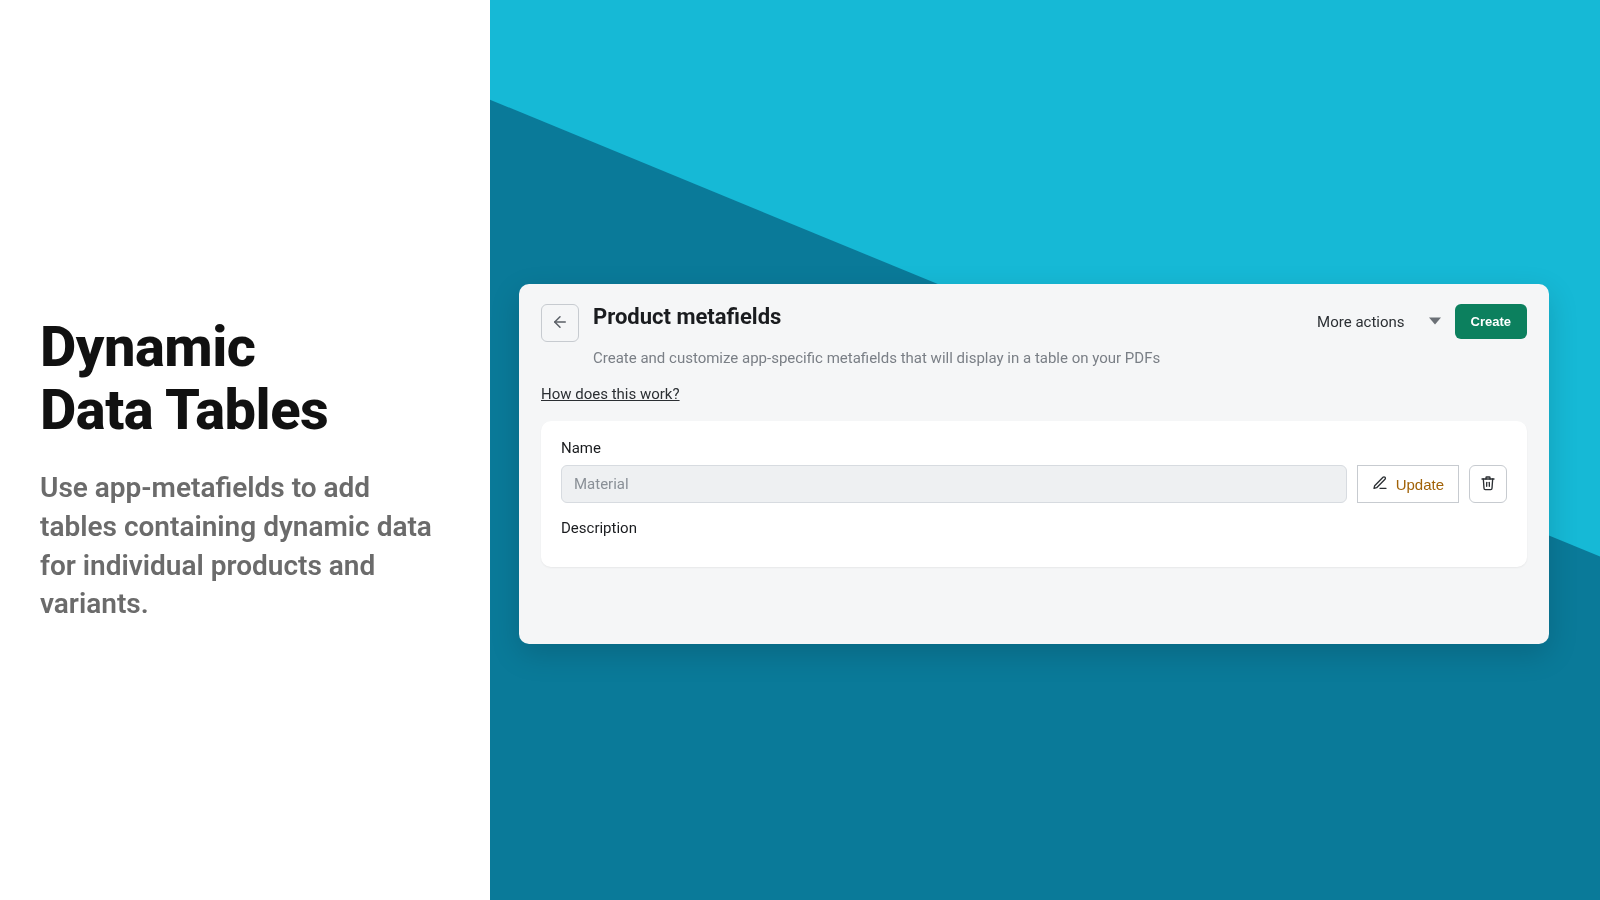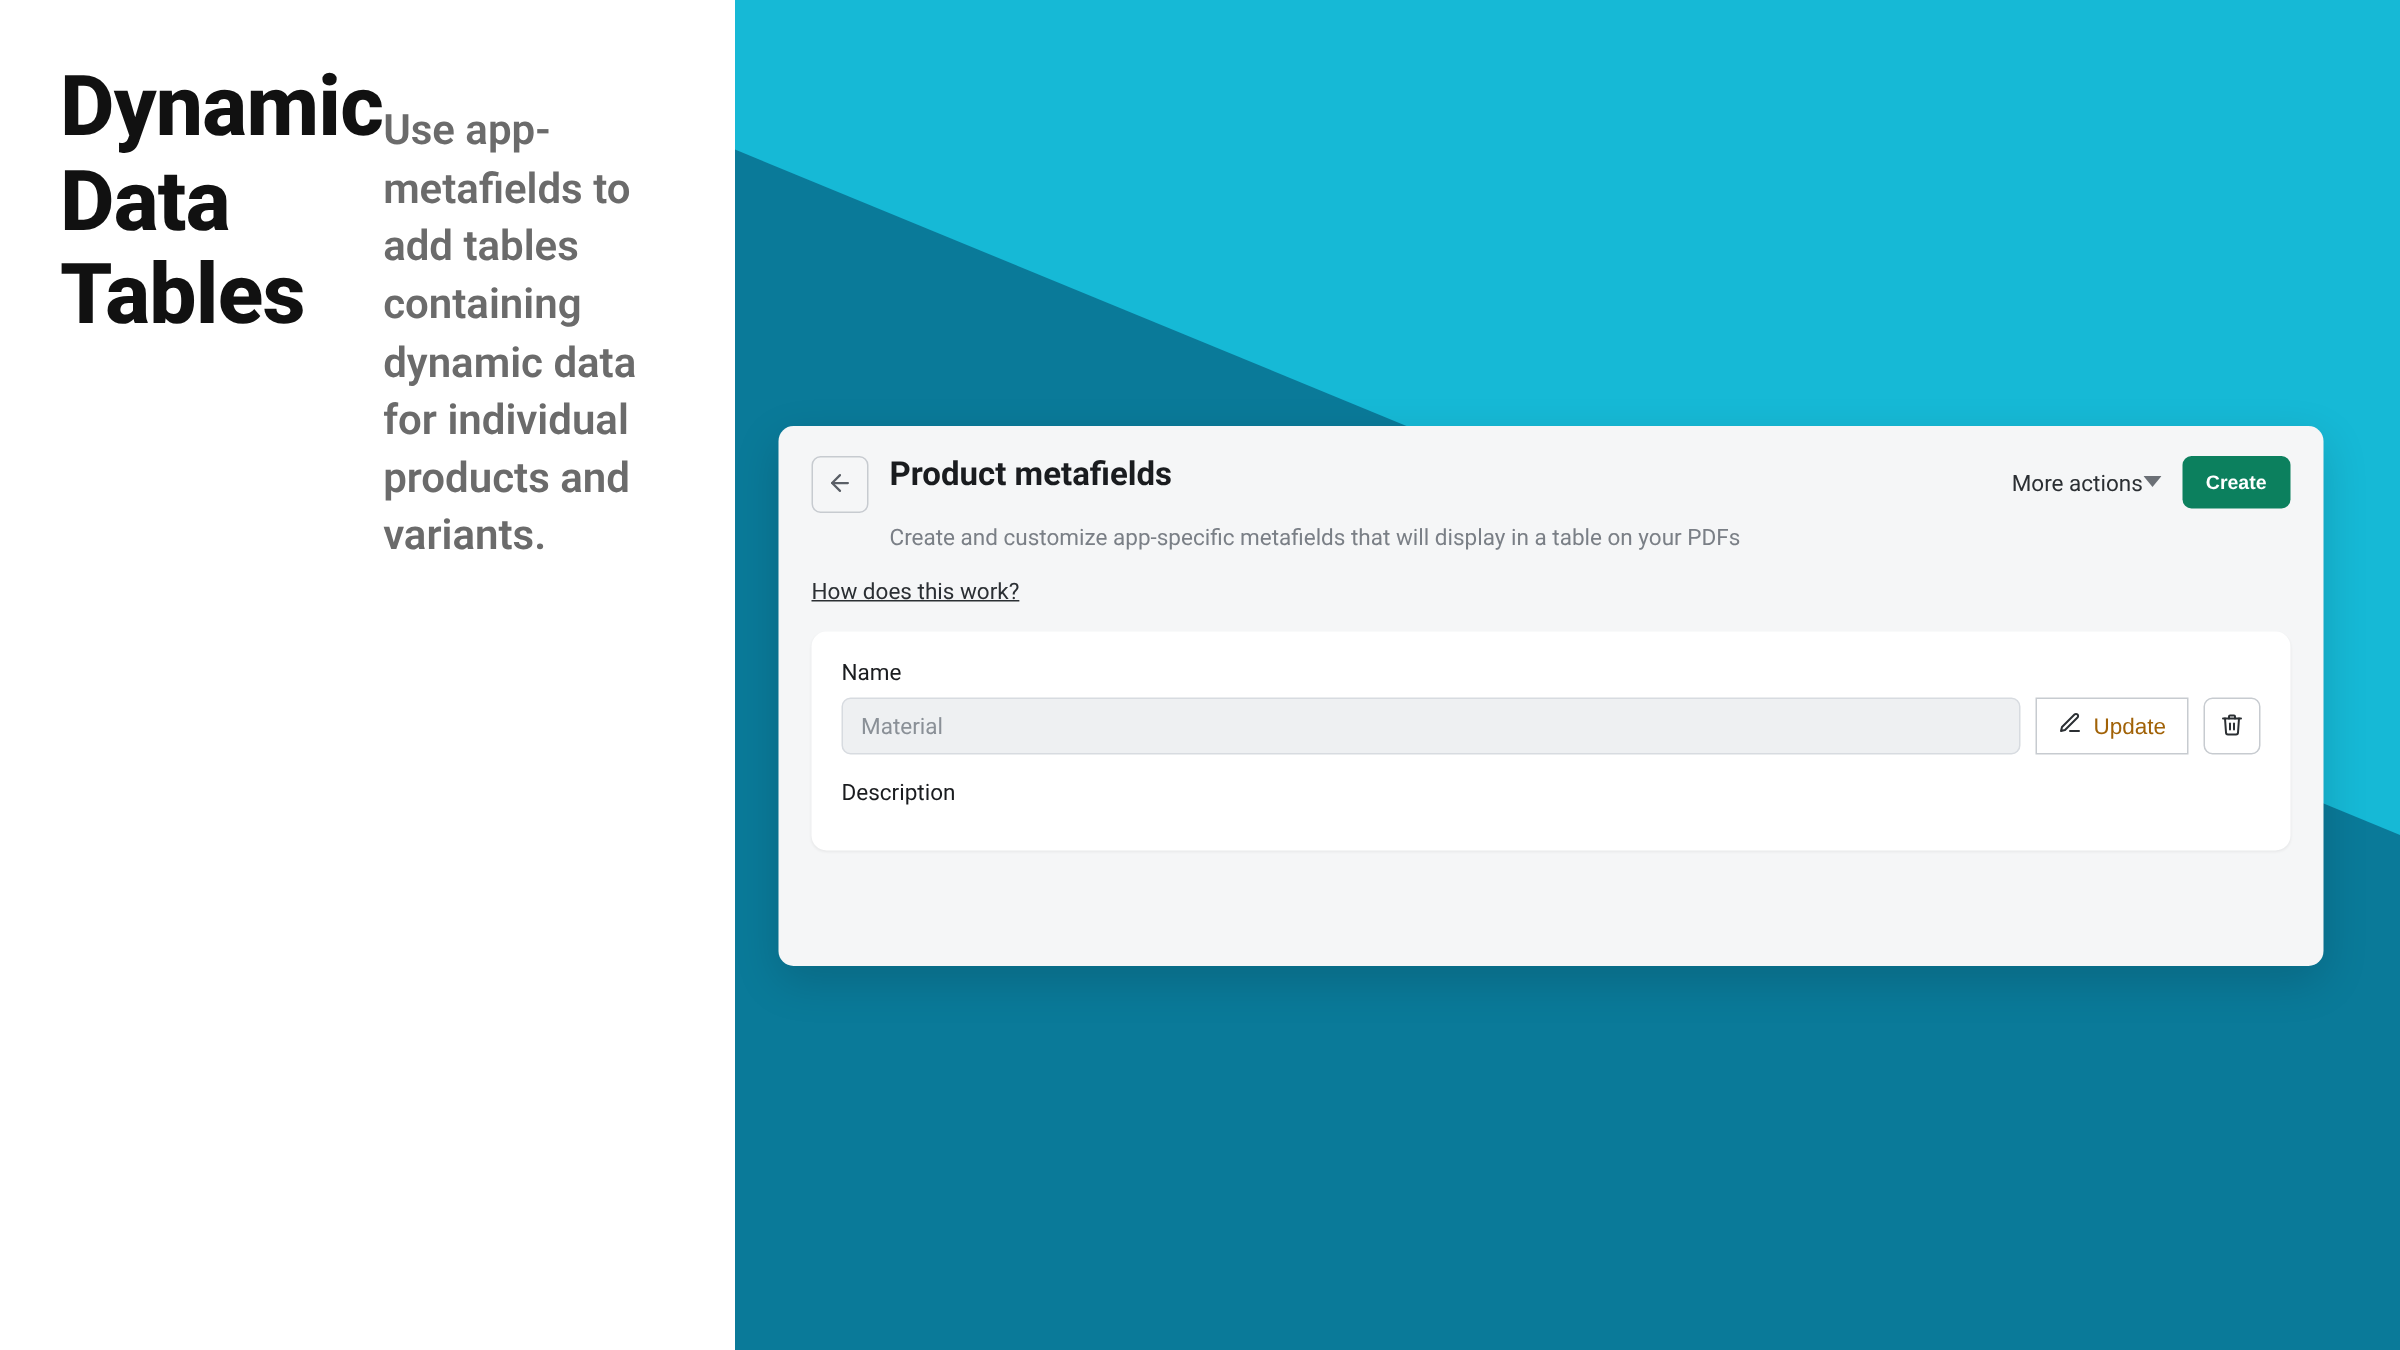--- a/index.html
+++ b/index.html
@@ -1,35 +1,35 @@
 <!DOCTYPE html>
 <html><head>
 <meta charset="utf-8">
 <style>
   * { box-sizing: border-box; margin: 0; padding: 0; }
   html, body { width: 100%; height: 100%; font-family: -apple-system, BlinkMacSystemFont, "Segoe UI", Roboto, Helvetica, Arial, sans-serif; }
   .stage { position: relative; width: 1600px; height: 900px; margin: 0 auto; background: #fff; overflow: hidden; }
-  .left-panel { position: absolute; top: 0; left: 0; width: 490px; height: 900px; background: #fff; padding: 40px 40px 0 40px; display: flex; flex-direction: row; justify-content: center; }
+  .left-panel { position: absolute; top: 0; left: 0; width: 490px; height: 900px; background: #fff; padding: 40px 40px 0 40px; display: flex; flex-direction: column; justify-content: center; }
   .left-title { font-size: 56px; font-weight: 800; line-height: 1.12; color: #111; letter-spacing: -0.5px; }
   .left-sub { margin-top: 28px; font-size: 28px; font-weight: 600; line-height: 1.38; color: #6b6b6b; }
   .right-panel { position: absolute; top: 0; left: 490px; width: 1110px; height: 900px; background: #0a7a99; overflow: hidden; }
   
   .diag { position: absolute; inset: 0; background: #0a7a99; }
   .diag .tri { position: absolute; inset: 0; background: #16b9d6; clip-path: polygon(-10% -10%, 120% -10%, 120% 72%, -10% 6%); }
 
   .app-window { position: absolute; left: 519px; top: 284px; width: 1030px; height: 360px; background: #f5f6f7; border-radius: 10px; box-shadow: 0 10px 30px rgba(0,0,0,0.15); padding: 20px 22px 22px 22px; }
   .app-header { display: flex; align-items: flex-start; }
   .back-btn { width: 38px; height: 38px; border: 1px solid #c7cbd0; border-radius: 6px; display: inline-flex; align-items: center; justify-content: center; background: #fff0; background: transparent; background-color: transparent; background: none; color: #5a5f66; background: transparent; cursor: pointer; background-color: #f5f6f7; }
   .back-btn { background-color: transparent; }
   .back-btn svg { width: 18px; height: 18px; stroke: #5a5f66; }
   .title-wrap { margin-left: 14px; flex: 1 1 auto; }
   .title { font-size: 22px; font-weight: 700; color: #1a1c1f; }
   .subtitle { margin-top: 20px; font-size: 15px; color: #7a7f86; }
   .actions { display: flex; align-items: center; gap: 14px; margin-left: auto; }
-  .more-actions { display: inline-flex; align-items: flex-end; gap: 0; color: #2b2f33; font-size: 15px; cursor: pointer; }
+  .more-actions { display: inline-flex; align-items: flex-end; gap: 24px; color: #2b2f33; font-size: 15px; cursor: pointer; }
   .more-actions svg { width: 12px; height: 12px; fill: #6b7076; }
   .btn-create { background: #0b7a5a; background: #0a7a57; background: #0c8060; background: #0b7a57; color: #fff; border: none; border-radius: 6px; padding: 10px 16px; font-size: 13px; font-weight: 600; cursor: pointer; background: #0d7f5a; }
   .btn-create { background: #0c805e; }
   .btn-create { background: #0b7b57; }
   .howlink { display: inline-block; margin-top: 18px; font-size: 15px; color: #2b2f33; text-decoration: underline; cursor: pointer; text-align: right; }
   .card { margin-top: 18px; background: #fff; border-radius: 10px; padding: 18px 20px 22px 20px; box-shadow: 0 1px 2px rgba(0,0,0,0.06); }
   .field-label { font-size: 15px; color: #1a1c1f; margin-bottom: 8px; }
   .row { display: flex; align-items: stretch; gap: 10px; }
   .input-like { flex: 1 1 auto; background: #eef0f2; border: 1px solid #d7dbe0; border-radius: 6px; height: 38px; display: flex; align-items: center; padding: 0 12px; color: #8a9097; font-size: 15px; }
   .btn-outline { display: inline-flex; align-items: center; gap: 8px; border: 1px solid #c7cbd0; border-radius: 0; background: #fff; height: 38px; padding: 0 14px; font-size: 15px; color: #a16207; cursor: pointer; }

